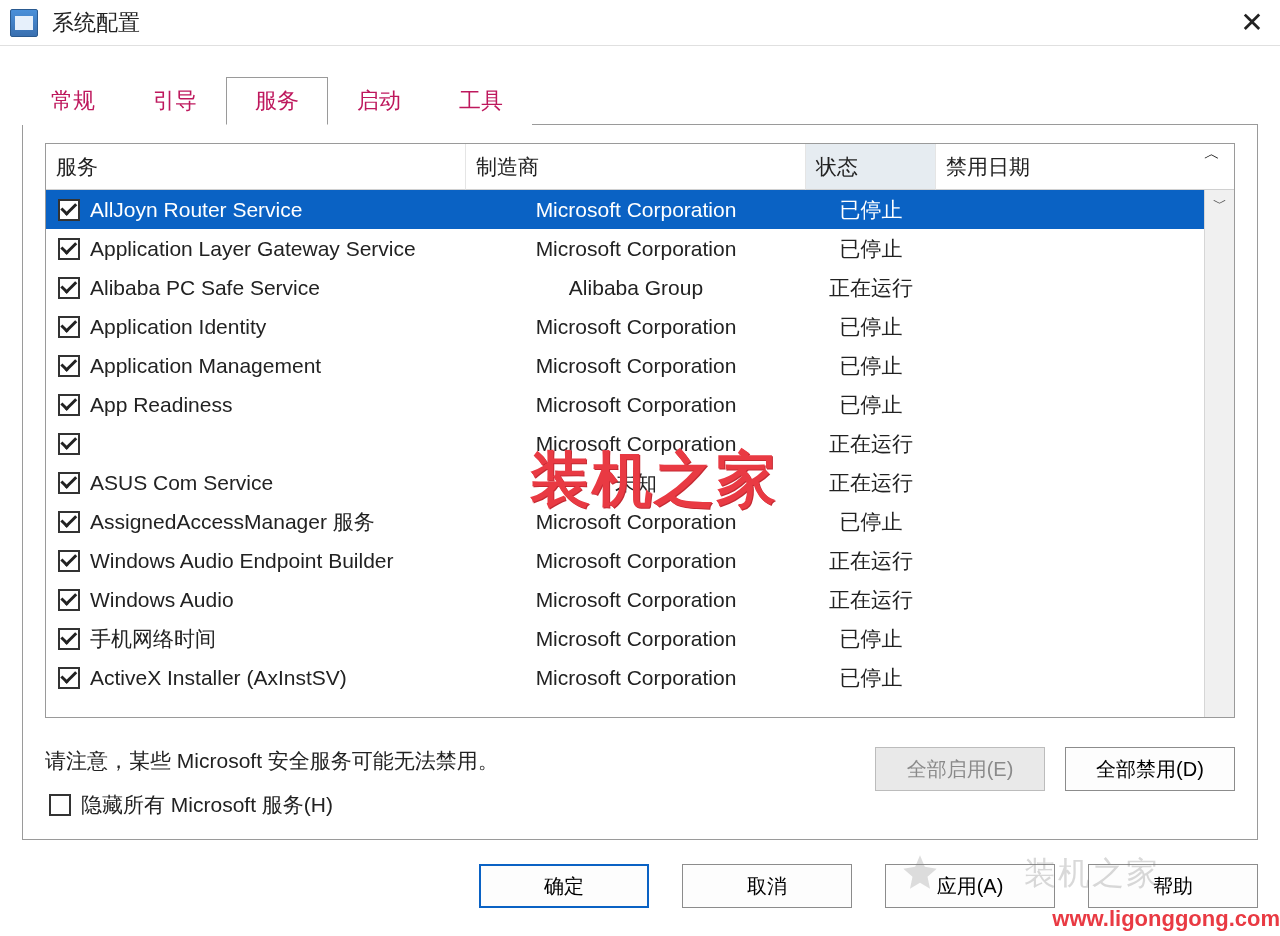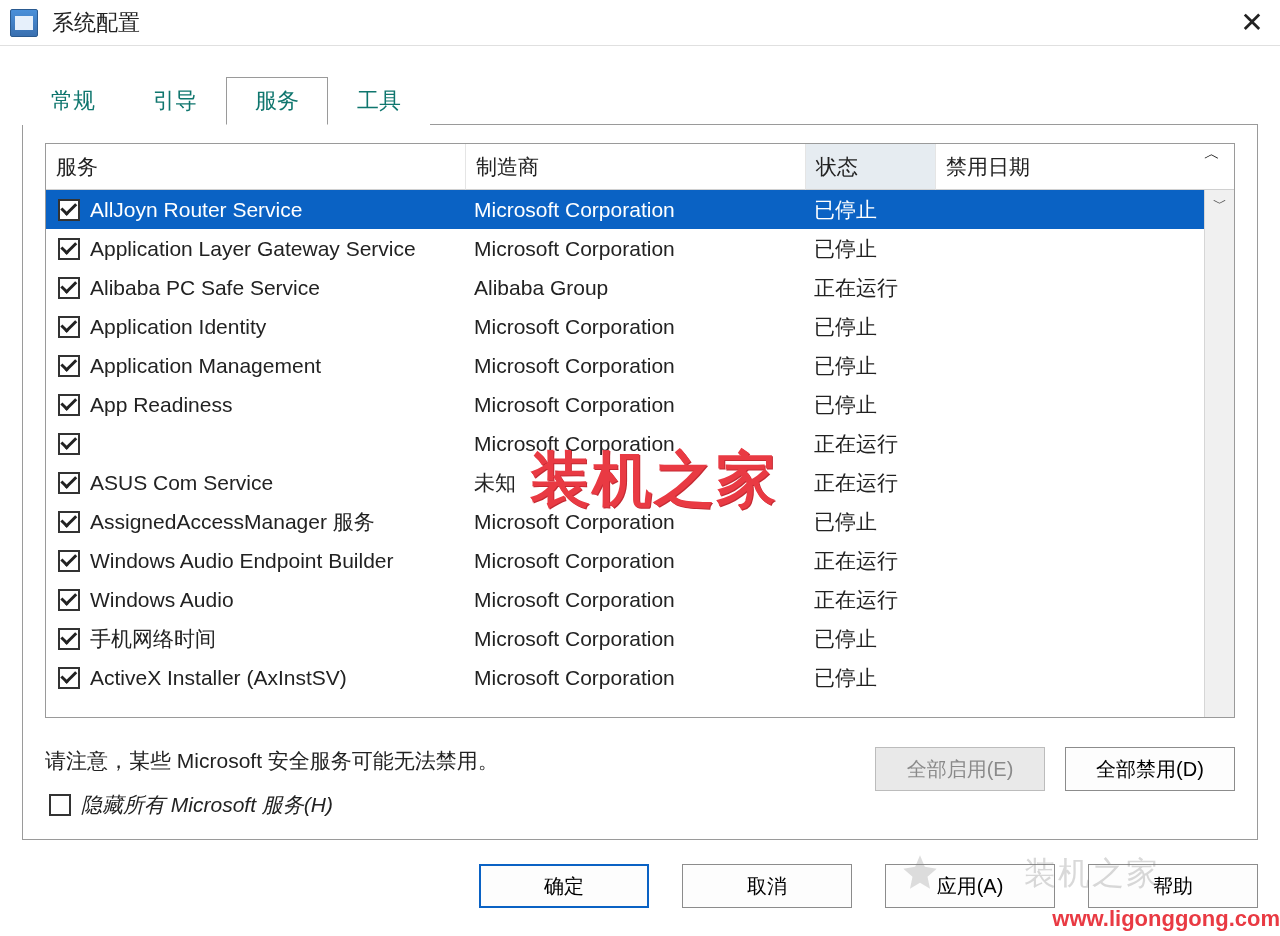--- a/index.html
+++ b/index.html
@@ -57,21 +57,21 @@
   }
   .tabs {
     display: flex;
     position: relative;
     bottom: -1px;
     z-index: 2;
   }
   .tab {
     padding: 8px 28px 8px 28px;
     font-size: 22px;
-    color:#0f766e;
+    color:#be185d;
     border: 1px solid transparent;
     border-bottom: none;
     background: #fff;
     cursor: pointer;
     margin-right: 0;
     position: relative;
   }
   .tab.active {
     border: 1px solid #9a9a9a;
     border-bottom: 1px solid #fff;
@@ -154,20 +154,21 @@
   }
   .scrollbar .up,.scrollbar .down{
     width:30px;height:28px;
     display:flex;align-items:center;justify-content:center;
     font-size:14px;color:#555;
     cursor:pointer;
   }
   .listbody{
     display:flex;
     flex:1;
+    text-align:center;
   }
   .rowsarea{flex:1;overflow:hidden;}
   .below-list{
     display:flex;
     align-items:flex-start;
     margin-top:29px;
   }
   .note{
     font-size:21px;color:#222;flex:1;
   }
@@ -176,21 +177,21 @@
     border:1px solid #8c8c8c;
     background:#fdfdfd;
     font-size:20px;
     display:flex;align-items:center;justify-content:center;
     cursor:pointer;
     margin-left:20px;
     padding:0 18px;
   }
   .btn.disabled{ background:#e9e9e9;color:#8a8a8a;border-color:#bcbcbc;cursor:default;}
   .hide-ms{
-    display:flex;align-items:center;font-size:21px;color:#222;font-style:italic;
+    display:flex;align-items:center;font-size:21px;color:#222;
   }
   .hide-ms .chk{margin-right:10px;}
   .footer{
     height:96px;
     display:flex;
     align-items:center;
     justify-content:flex-end;
     padding: 24px 22px 28px 22px;
     gap:13px;
   }
@@ -238,20 +239,21 @@
     <div class="spacer"></div>
     <div class="close">✕</div>
   </div>
 
   <div class="content">
 
     <div class="tabs" id="tabs">
         <div class="tab">常规</div>
         <div class="tab">引导</div>
         <div class="tab active">服务</div>
+        <div class="tab">启动</div>
         <div class="tab">工具</div>
       </div>
 
     <div class="tabpanel">
 
       <div class="listwrap">
         <div class="cols">
           <div class="colh c-service" style="width:420px">服务</div>
           <div class="colh c-mfr" style="width:340px">制造商</div>
           <div class="colh c-status sorted" style="width:130px">状态</div>

